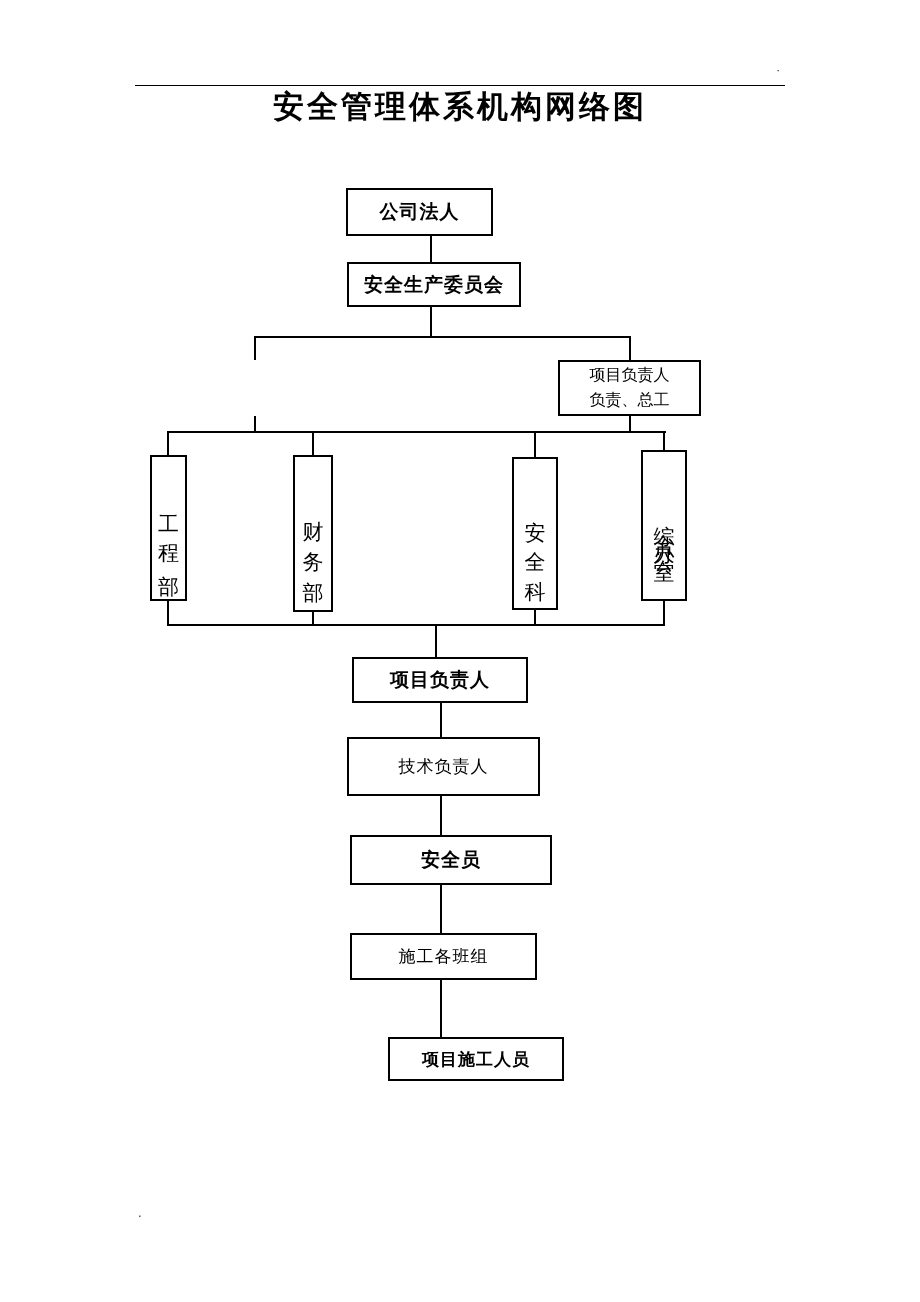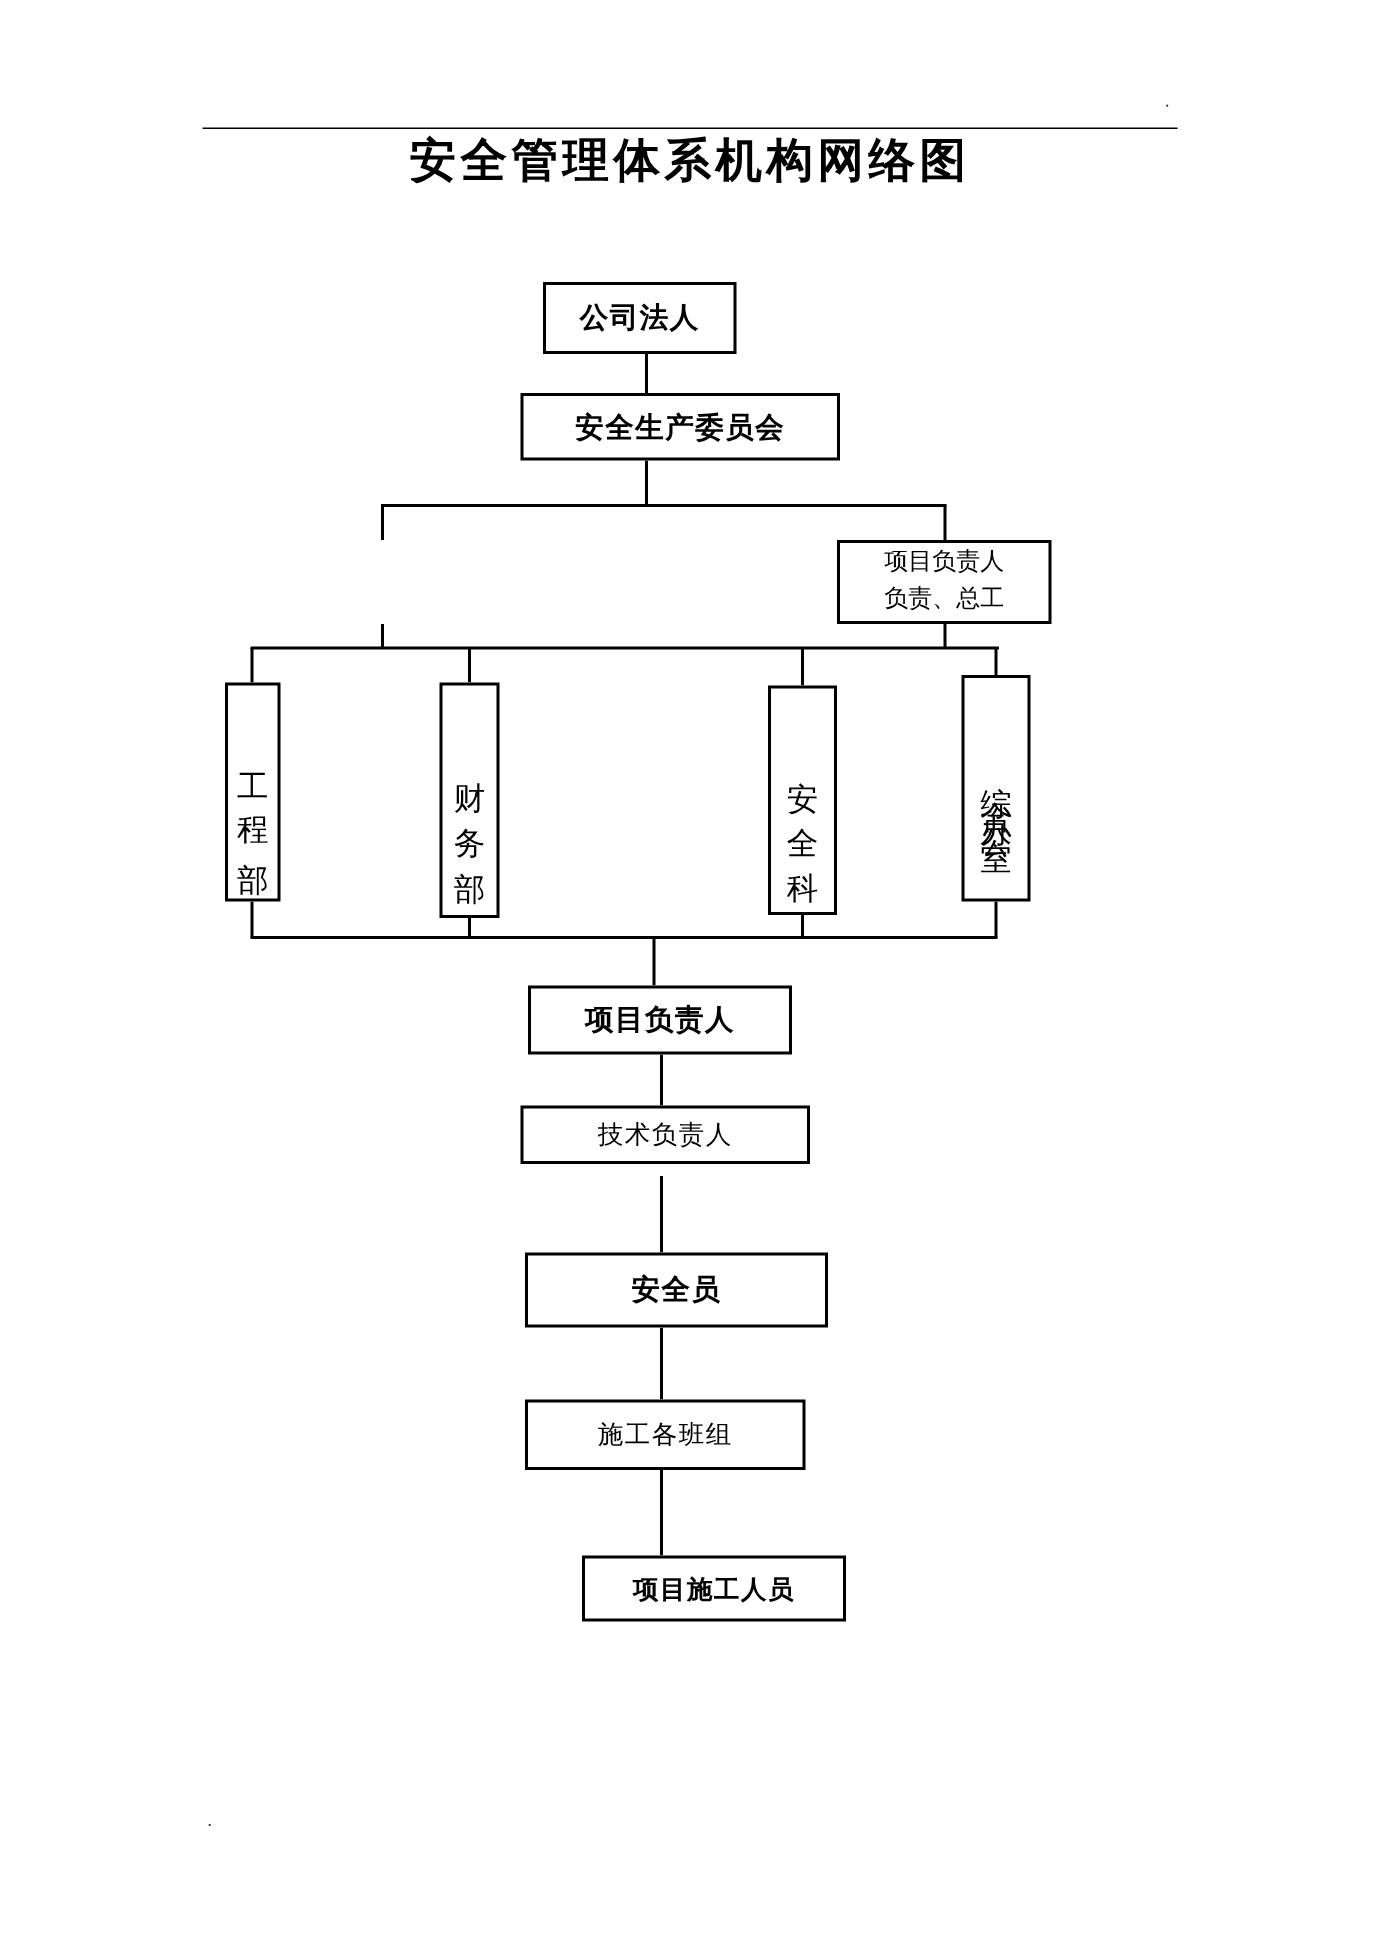--- a/index.html
+++ b/index.html
@@ -74,25 +74,25 @@
   <div class="line v" style="left:312px; top:612px; height:13px;"></div>
   <div class="line v" style="left:534px; top:610px; height:15px;"></div>
   <div class="line v" style="left:663px; top:601px; height:24px;"></div>
   <div class="line h" style="left:167px; top:624px; width:498px;"></div>
   <div class="line v" style="left:435px; top:625px; height:32px;"></div>
   <div class="line v" style="left:440px; top:703px; height:34px;"></div>
   <div class="line v" style="left:440px; top:784px; height:51px;"></div>
   <div class="line v" style="left:440px; top:885px; height:48px;"></div>
   <div class="line v" style="left:440px; top:980px; height:57px;"></div>
 
-  <div class="box" style="left:362px; top:188px; width:129px; height:48px;">
+  <div class="box" style="left:346px; top:188px; width:147px; height:48px;">
     <span class="bold fs19">公司法人</span>
   </div>
 
-  <div class="box" style="left:347px; top:262px; width:213px; height:45px;text-align:right;">
+  <div class="box" style="left:347px; top:262px; width:174px; height:45px;text-align:right;">
     <span class="bold fs19">安全生产委员会</span>
   </div>
 
 
   <div class="box" style="left:558px; top:360px; width:143px; height:56px;">
     <span class="fs16 two-line">项目负责人
 负责、总工</span>
   </div>
 
   <div class="box" style="left:150px; top:455px; width:37px; height:146px;">
@@ -108,21 +108,21 @@
   </div>
 
   <div class="box" style="left:641px; top:450px; width:46px; height:151px;">
     <span class="vtext vs5">综合办公室</span>
   </div>
 
   <div class="box" style="left:352px; top:657px; width:176px; height:46px;">
     <span class="bold fs19">项目负责人</span>
   </div>
 
-  <div class="box" style="left:347px; top:737px; width:193px; height:39px;">
+  <div class="box" style="left:347px; top:737px; width:193px; height:59px;">
     <span class="fs17">技术负责人</span>
   </div>
 
   <div class="box" style="left:350px; top:835px; width:202px; height:50px;">
     <span class="bold fs19">安全员</span>
   </div>
 
   <div class="box" style="left:350px; top:933px; width:187px; height:47px;">
     <span class="fs17">施工各班组</span>
   </div>

